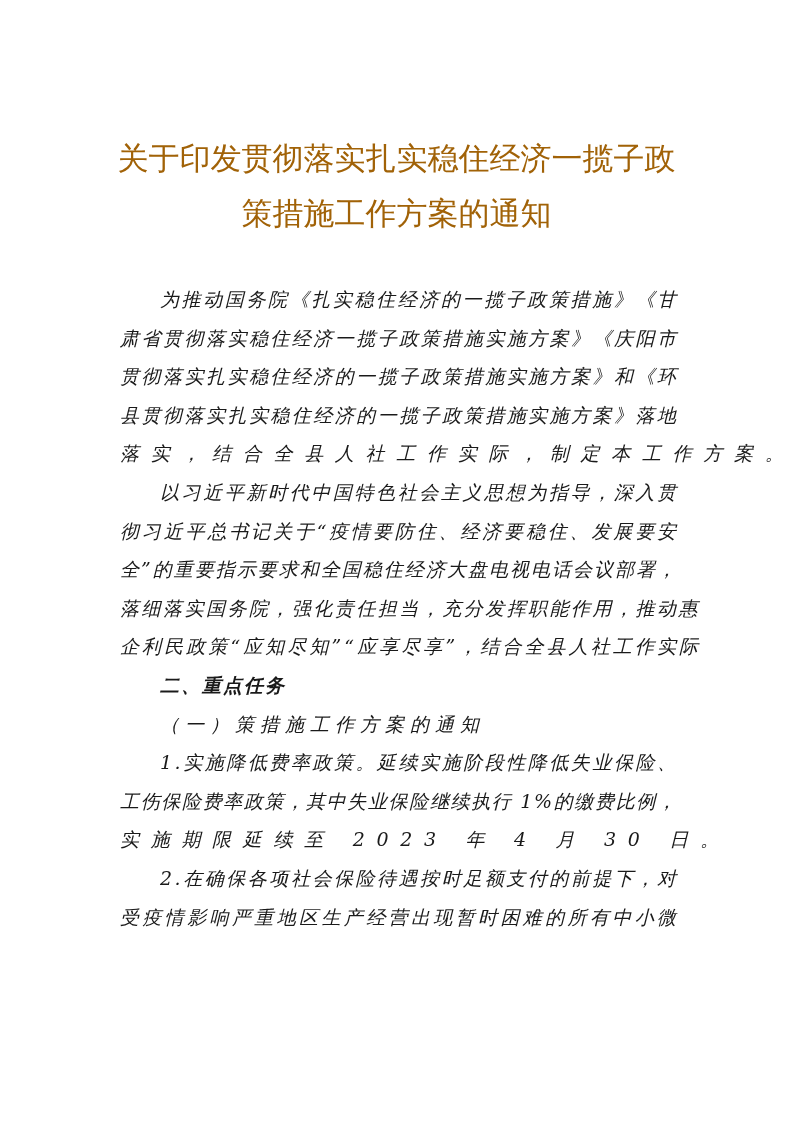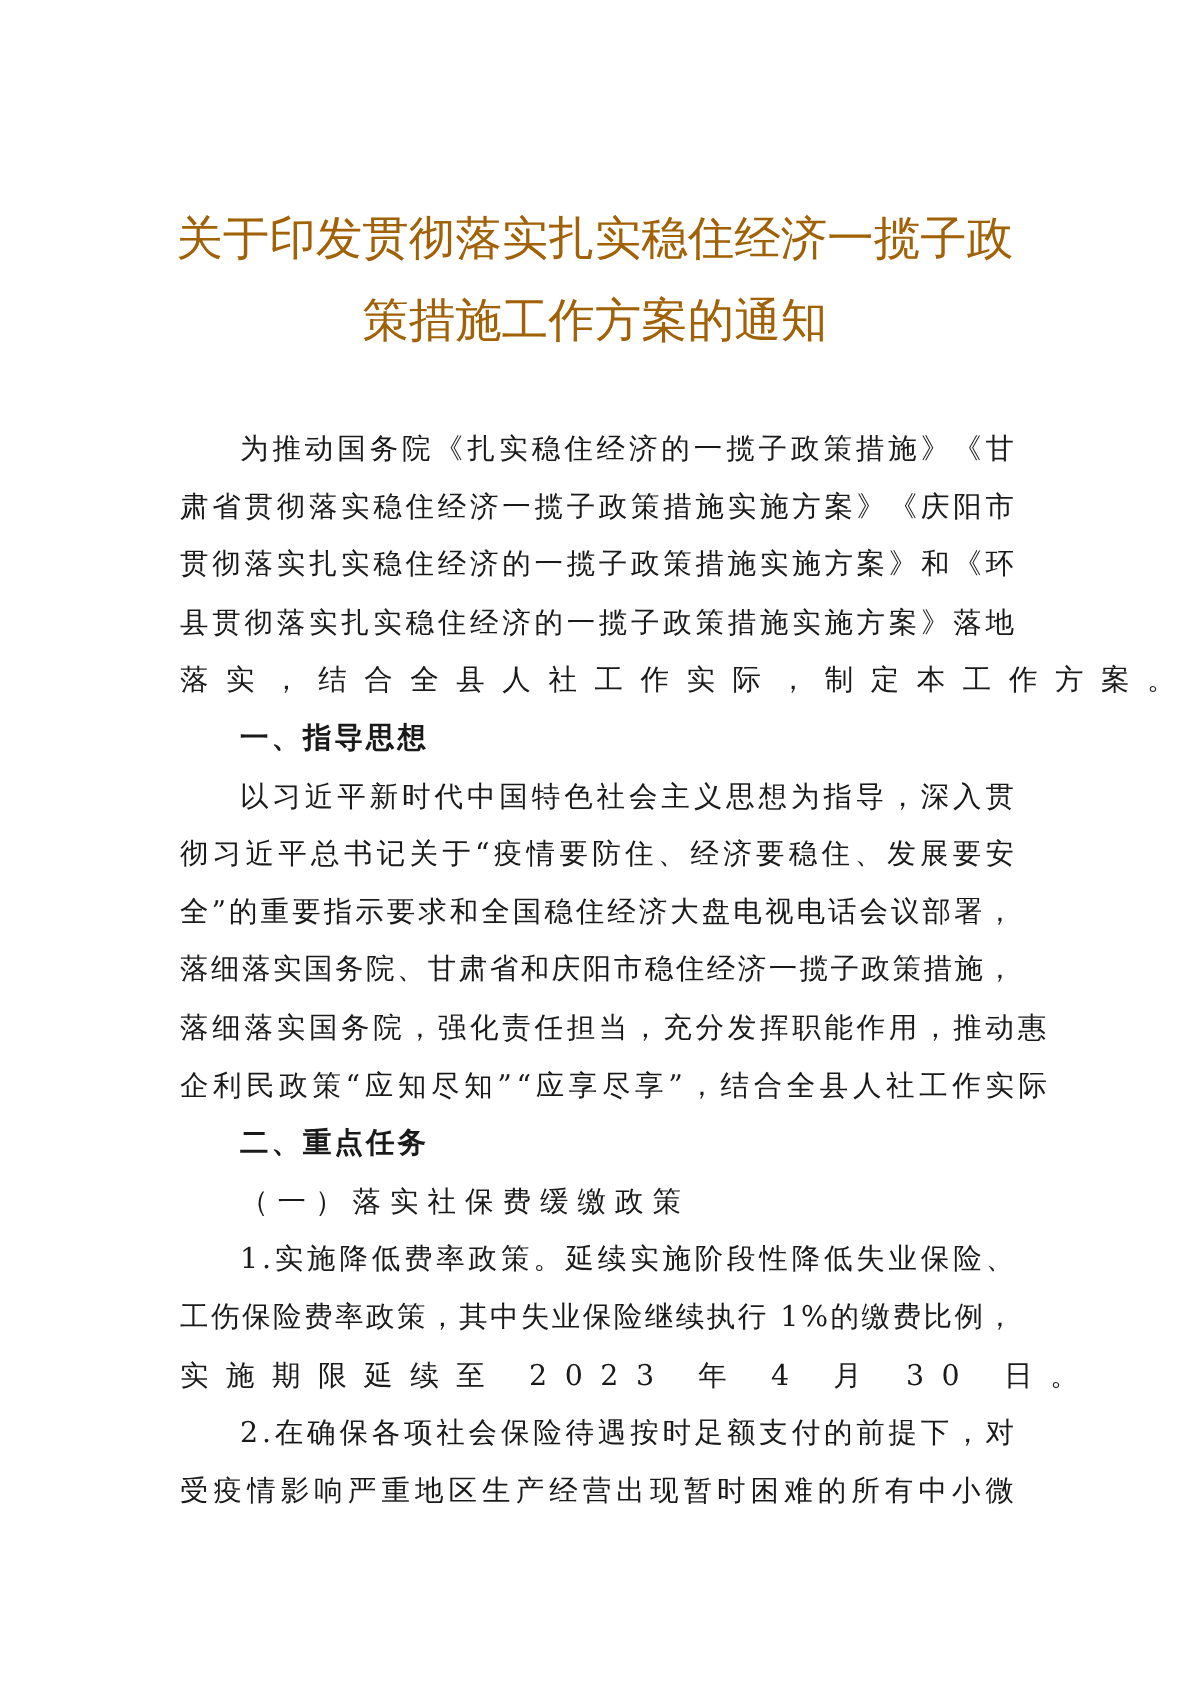--- a/index.html
+++ b/index.html
@@ -8,21 +8,21 @@
   .title {
     position: absolute; left: 0; width: 793px; text-align: center;
     font-family: "DejaVu Serif", "Liberation Serif", serif;
     font-size: 31px; color: #a16207; letter-spacing: 0px; white-space: nowrap;
   }
   .title.l1 { top: 138px; }
   .title.l2 { top: 193px; }
   .body {
     position: absolute; left: 120px; top: 280px; width: 556px;
     font-family: "DejaVu Serif", "Liberation Serif", serif;
-    font-size: 19px; color: #1a1a1a;
+    font-size: 19px; color: #1a1a1a; font-style: italic;
   }
   .line {
     height: 38.6px; line-height: 38.6px; white-space: nowrap;
     letter-spacing: 11.7px; overflow: visible;
   }
   .indent { padding-left: 40px; }
   .h1 {
     font-family: "DejaVu Sans", "Liberation Sans", sans-serif;
     font-weight: bold; letter-spacing: 2px; padding-left: 40px;
   }
@@ -37,28 +37,26 @@
 <div class="page">
   <div class="title l1">关于印发贯彻落实扎实稳住经济一揽子政</div>
   <div class="title l2">策措施工作方案的通知</div>
 
   <div class="body" id="body">
       <div class="line indent" style="letter-spacing: 2.6087px;">为推动国务院《扎实稳住经济的一揽子政策措施》《甘</div>
       <div class="line" style="letter-spacing: 2.48px;">肃省贯彻落实稳住经济一揽子政策措施实施方案》《庆阳市</div>
       <div class="line" style="letter-spacing: 2.48px;">贯彻落实扎实稳住经济的一揽子政策措施实施方案》和《环</div>
       <div class="line" style="letter-spacing: 2.48px;">县贯彻落实扎实稳住经济的一揽子政策措施实施方案》落地</div>
       <div class="line">落实，结合全县人社工作实际，制定本工作方案。</div>
-      <div class="line h1">一、指导思想</div>
       <div class="line indent" style="letter-spacing: 2.6087px;">以习近平新时代中国特色社会主义思想为指导，深入贯</div>
       <div class="line" style="letter-spacing: 2.85125px;">彻习近平总书记关于“疫情要防住、经济要稳住、发展要安</div>
       <div class="line" style="letter-spacing: 2.01082px;">全”的重要指示要求和全国稳住经济大盘电视电话会议部署，</div>
-      <div class="line" style="letter-spacing: 1.65385px;">落细落实国务院、甘肃省和庆阳市稳住经济一揽子政策措施，</div>
       <div class="line" style="letter-spacing: 2.48px;">落细落实国务院，强化责任担当，充分发挥职能作用，推动惠</div>
       <div class="line" style="letter-spacing: 3.08233px;">企利民政策“应知尽知”“应享尽享”，结合全县人社工作实际</div>
       <div class="line h1">二、重点任务</div>
-      <div class="line h2">（一）落实社保费缓缴政策</div>
+      <div class="line h2">（一）策措施工作方案的通知</div>
       <div class="line indent" style="letter-spacing: 2.53581px; text-align: center;">1.实施降低费率政策。延续实施阶段性降低失业保险、</div>
       <div class="line" style="letter-spacing: 1.65972px;">工伤保险费率政策，其中失业保险继续执行 1%的缴费比例，</div>
       <div class="line">实施期限延续至 2023 年 4 月 30 日。</div>
       <div class="line indent" style="letter-spacing: 2.53581px;">2.在确保各项社会保险待遇按时足额支付的前提下，对</div>
       <div class="line" style="letter-spacing: 3.375px;">受疫情影响严重地区生产经营出现暂时困难的所有中小微</div>
     </div>
 </div>
 
 </body></html>

